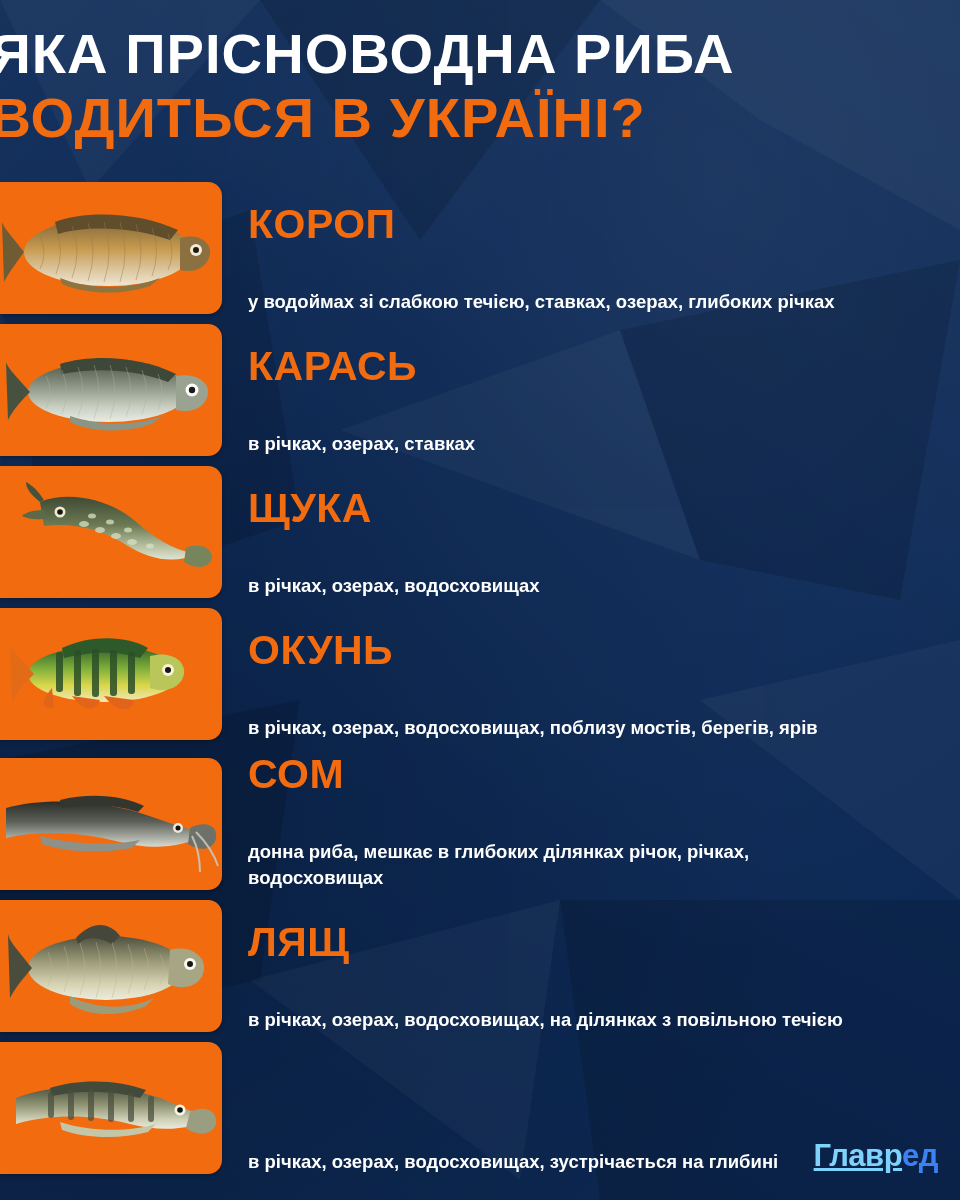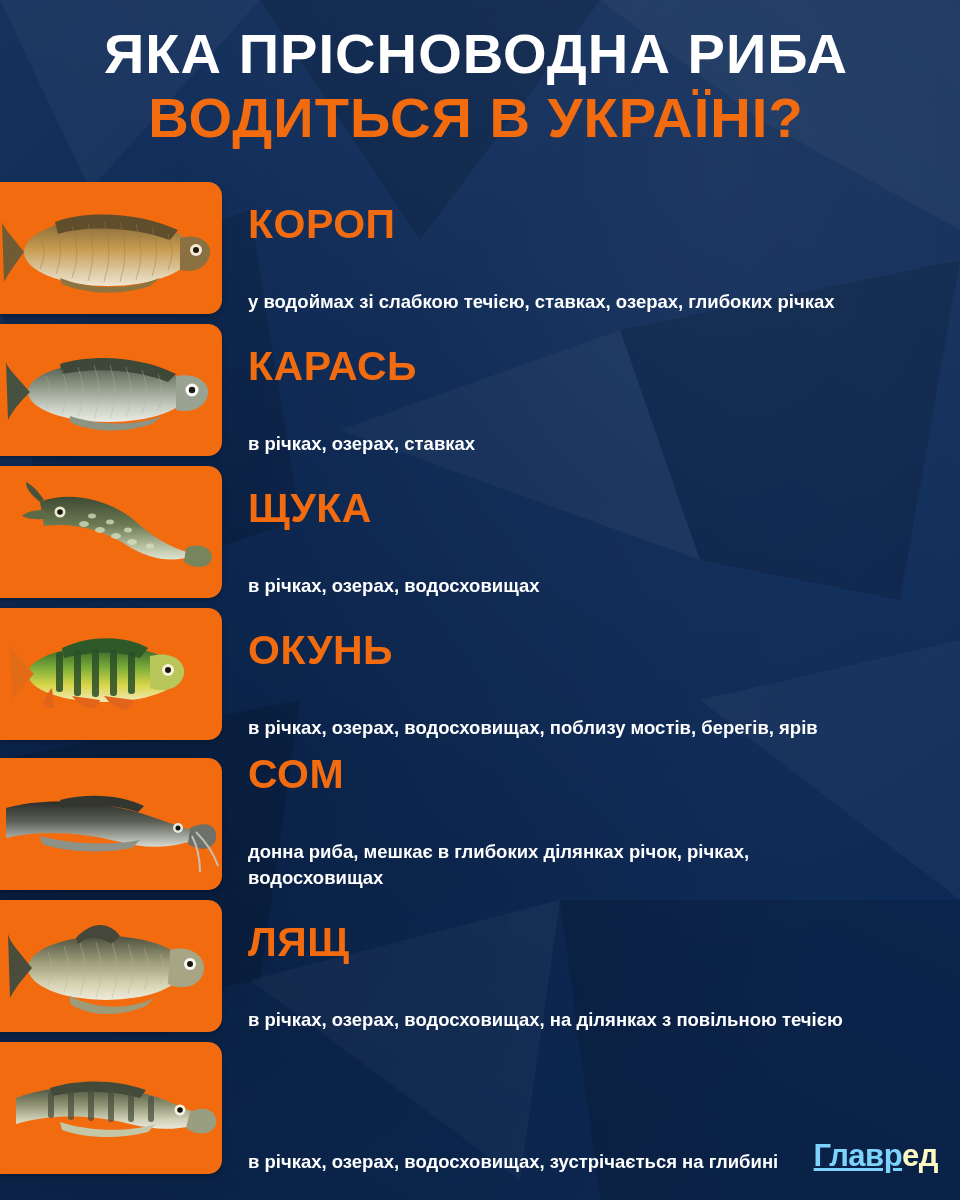--- a/index.html
+++ b/index.html
@@ -27,21 +27,20 @@
     pointer-events: none;
   }
   .poly {
     position: absolute;
     pointer-events: none;
   }
 
   .header {
     position: relative;
     padding: 26px 8px 0 0;
-    text-align: center;
   }
   .title-line {
     font-weight: 900;
     letter-spacing: 1px;
     line-height: 1.02;
     font-size: 54px;
     text-transform: uppercase;
     white-space: nowrap;
     transform: scaleX(1.02);
   }
@@ -98,21 +97,21 @@
 
   .logo {
     position: absolute;
     right: 22px;
     bottom: 26px;
     font-size: 31px;
     font-weight: 900;
     letter-spacing: -0.5px;
   }
   .logo .w { color: #7dd3fc; text-decoration: underline; }
-  .logo .o { color: #fef9c3; }
+  .logo .o { color: #3b82f6; }
 </style>
 </head>
 <body>
 
 <div class="bg-texture"></div>
 
 <svg class="poly" width="960" height="1200" viewBox="0 0 960 1200">
   <g fill="#ffffff" opacity="0.035">
     <polygon points="0,0 260,0 90,190"></polygon>
     <polygon points="600,0 960,0 960,230 760,120"></polygon>

